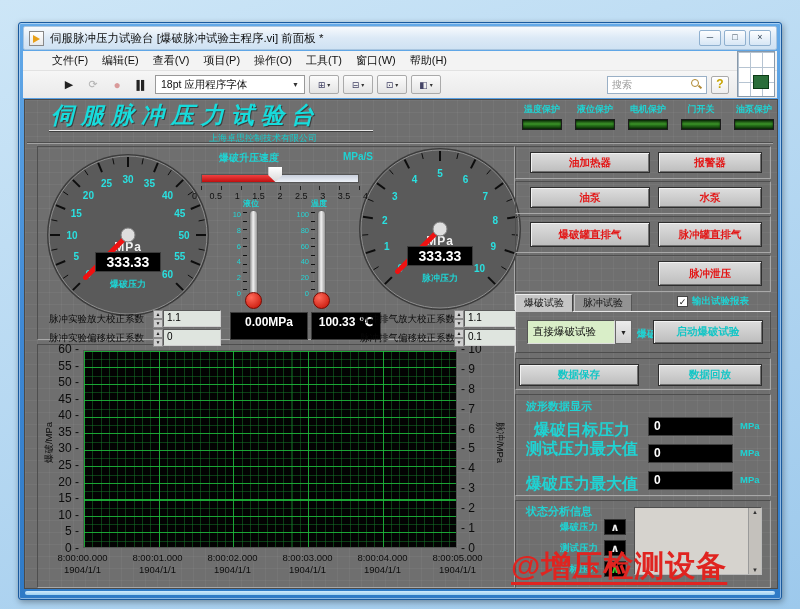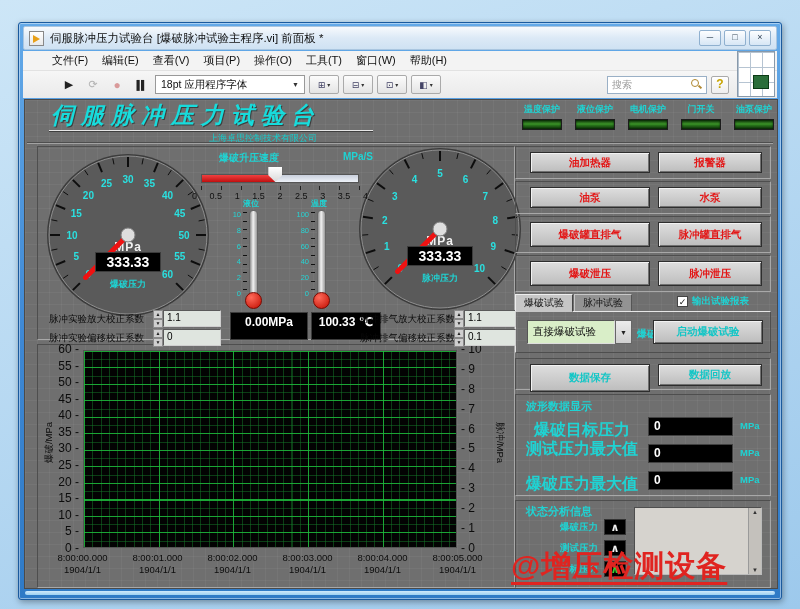--- a/index.html
+++ b/index.html
@@ -84,21 +84,21 @@
 .tab.active{background:#c6c6c6;border:1px solid;border-color:#eee #444 #c6c6c6 #eee;z-index:2}
 .tab.inactive{background:#939393;border:1px solid;border-color:#c8c8c8 #555 #555 #c8c8c8}
 .tab-body{position:absolute;left:490px;top:211px;width:256px;height:42px;border:1px solid;border-color:#e6e6e6 #4e4e4e #4e4e4e #e6e6e6}
 .checkbox{position:absolute;left:652px;top:195px;display:flex;align-items:center;gap:4px}
 .cb-box{width:11px;height:11px;background:#fff;border:1px solid #444;font-size:9px;line-height:10px;text-align:center;color:#111;font-weight:bold}
 .cb-label{font-size:9.5px;font-weight:bold;color:#1fd3d3}
 .combo{position:absolute;left:502px;top:220px;width:88px;height:24px;background:#d9eec8;border:1px solid;border-color:#555 #ddd #ddd #555;font-size:10.5px;color:#111;display:flex;align-items:center;padding:0 5px;white-space:nowrap}
 .combo-arrow{position:absolute;left:590px;top:220px;width:17px;height:24px;background:linear-gradient(#ececec,#cfcfcf);border:1px solid #666;font-size:7px;display:flex;align-items:center;justify-content:center;color:#222}
 .mode-caption{position:absolute;left:612px;top:227px;font-size:10px;font-weight:bold;color:#1fd3d3}
 #start-btn{left:628px;top:220px;width:110px;height:24px}
-#save-btn{left:14px;top:5px;width:120px;height:28px}
+#save-btn{left:3px;top:5px;width:120px;height:22px}
 #play-btn{left:142px;top:5px;width:104px;height:22px}
 .sec-title{position:absolute;left:10px;top:4px;font-size:11px;font-weight:bold;color:#1fd3d3}
 .wf-label{position:absolute;left:4px;width:124px;text-align:center;font-size:16px;font-weight:bold;color:#1fd3d3;white-space:nowrap}
 .wf-box{position:absolute;left:132px;width:85px;height:19px;background:#000;border:1px solid #404040;color:#fff;font-size:12px;font-weight:bold;padding:1px 0 0 5px}
 .wf-unit{position:absolute;left:224px;font-size:9.5px;font-weight:bold;color:#1fd3d3}
 .st-label{position:absolute;left:14px;width:68px;text-align:right;font-size:9.5px;font-weight:bold;color:#1fd3d3;white-space:nowrap}
 .chev{position:absolute;left:88px;width:22px;height:16px;background:#000;border:1px solid #333;display:flex;align-items:center;justify-content:center;font-size:11px;font-weight:bold;line-height:1}
 .textarea{position:absolute;left:118px;top:6px;width:128px;height:68px;background:#d6d3ce;border:1px solid;border-color:#4e4e4e #bbb #bbb #4e4e4e}
 .scrollbar{position:absolute;right:0;top:0;bottom:0;width:13px;background:#c4c1bc;border-left:1px solid #9a9a9a;display:flex;flex-direction:column;justify-content:space-between;align-items:center;padding:1px 0;font-size:6px;color:#333}
 .watermark{position:absolute;left:486px;top:446px;font-size:30px;font-weight:bold;color:#e02420;letter-spacing:1px;z-index:40;text-decoration:underline;text-decoration-thickness:3px;text-underline-offset:6px;white-space:nowrap}
@@ -469,18 +469,17 @@
         </div>
         <div class="frame" style="left: 490px; top: 81px; width: 256px; height: 33px;">
           <div class="ctl-btn" style="left: 14px; top: 5px; width: 120px; height: 21px;">油泵</div>
           <div class="ctl-btn" style="left: 142px; top: 5px; width: 104px; height: 21px;">水泵</div>
         </div>
         <div class="frame" style="left: 490px; top: 116px; width: 256px; height: 37px;">
           <div class="ctl-btn" style="left: 14px; top: 5px; width: 120px; height: 25px;">爆破罐直排气</div>
           <div class="ctl-btn" style="left: 142px; top: 5px; width: 104px; height: 25px;">脉冲罐直排气</div>
         </div>
         <div class="frame" style="left: 490px; top: 155px; width: 256px; height: 37px;">
-          <div class="ctl-btn" style="left: 14px; top: 5px; width: 120px; height: 25px;">爆破泄压</div>
           <div class="ctl-btn" style="left: 142px; top: 5px; width: 104px; height: 25px;">脉冲泄压</div>
         </div>
       </div>
   </div>
 </div>
 
 </body></html>

